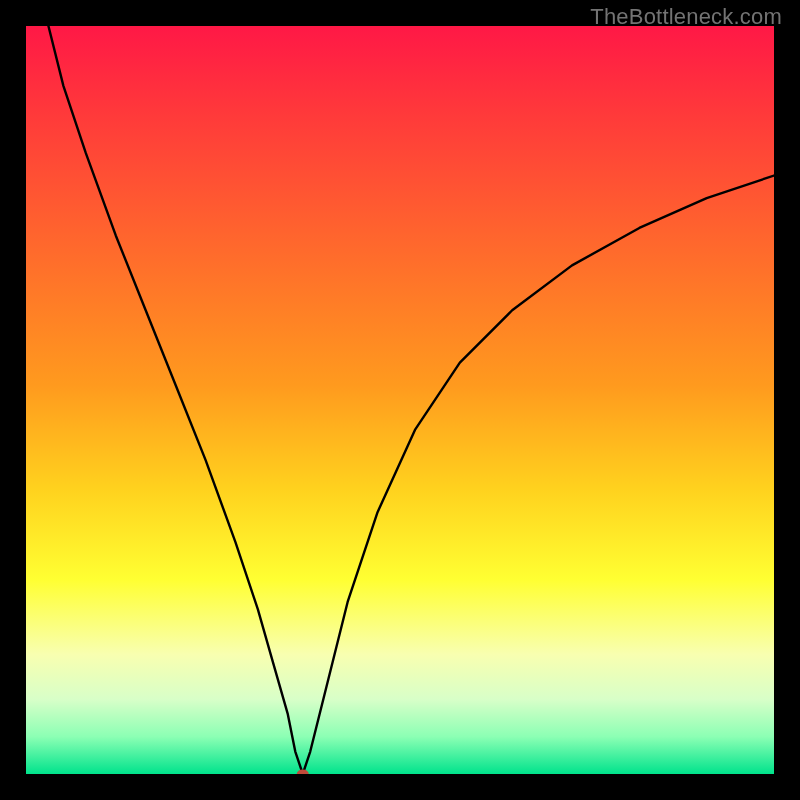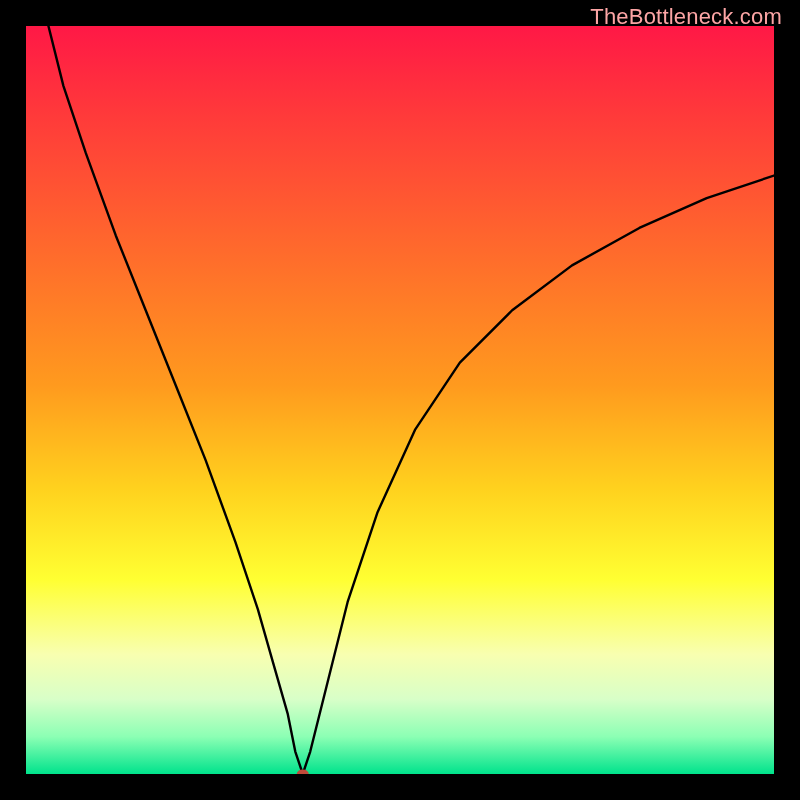--- a/index.html
+++ b/index.html
@@ -14,21 +14,21 @@
   .frame {
     width: 800px;
     height: 800px;
     position: relative;
     background: #000;
   }
   .watermark {
     position: absolute;
     top: 4px;
     right: 18px;
-    color: #fca5a5;
+    color: #737373;
     font-size: 22px;
     font-weight: 500;
     letter-spacing: 0.2px;
     z-index: 10;
   }
   .plot-outer {
     position: absolute;
     left: 26px;
     top: 26px;
     width: 748px;

